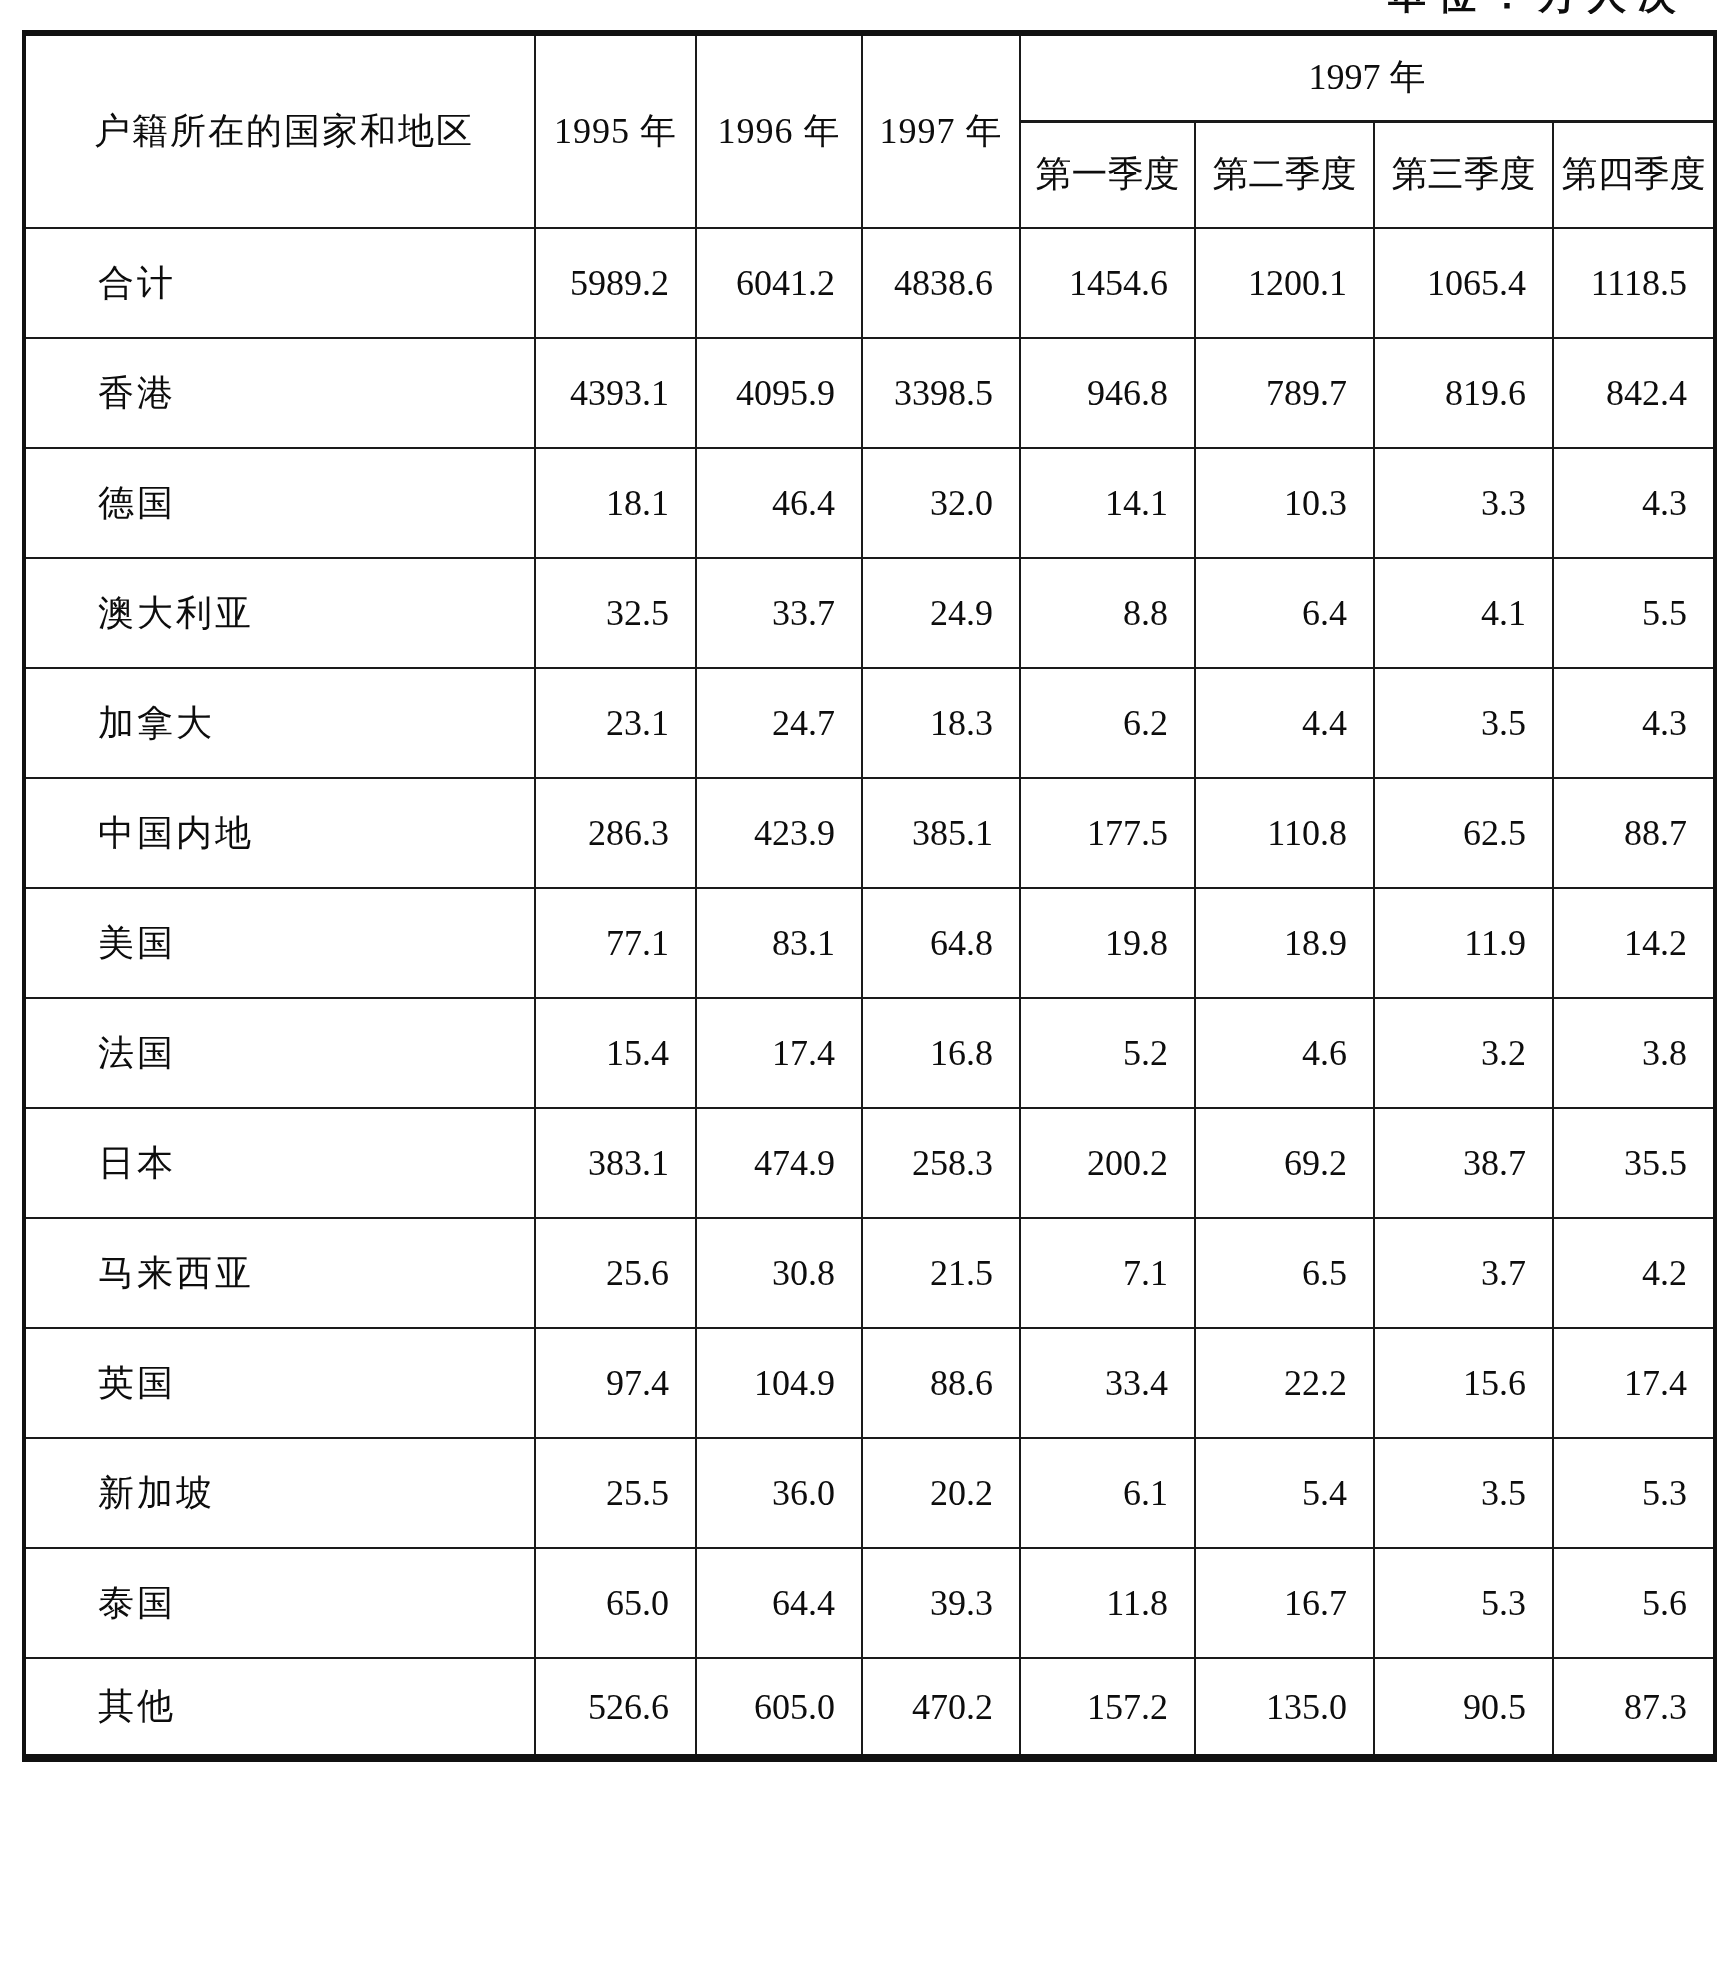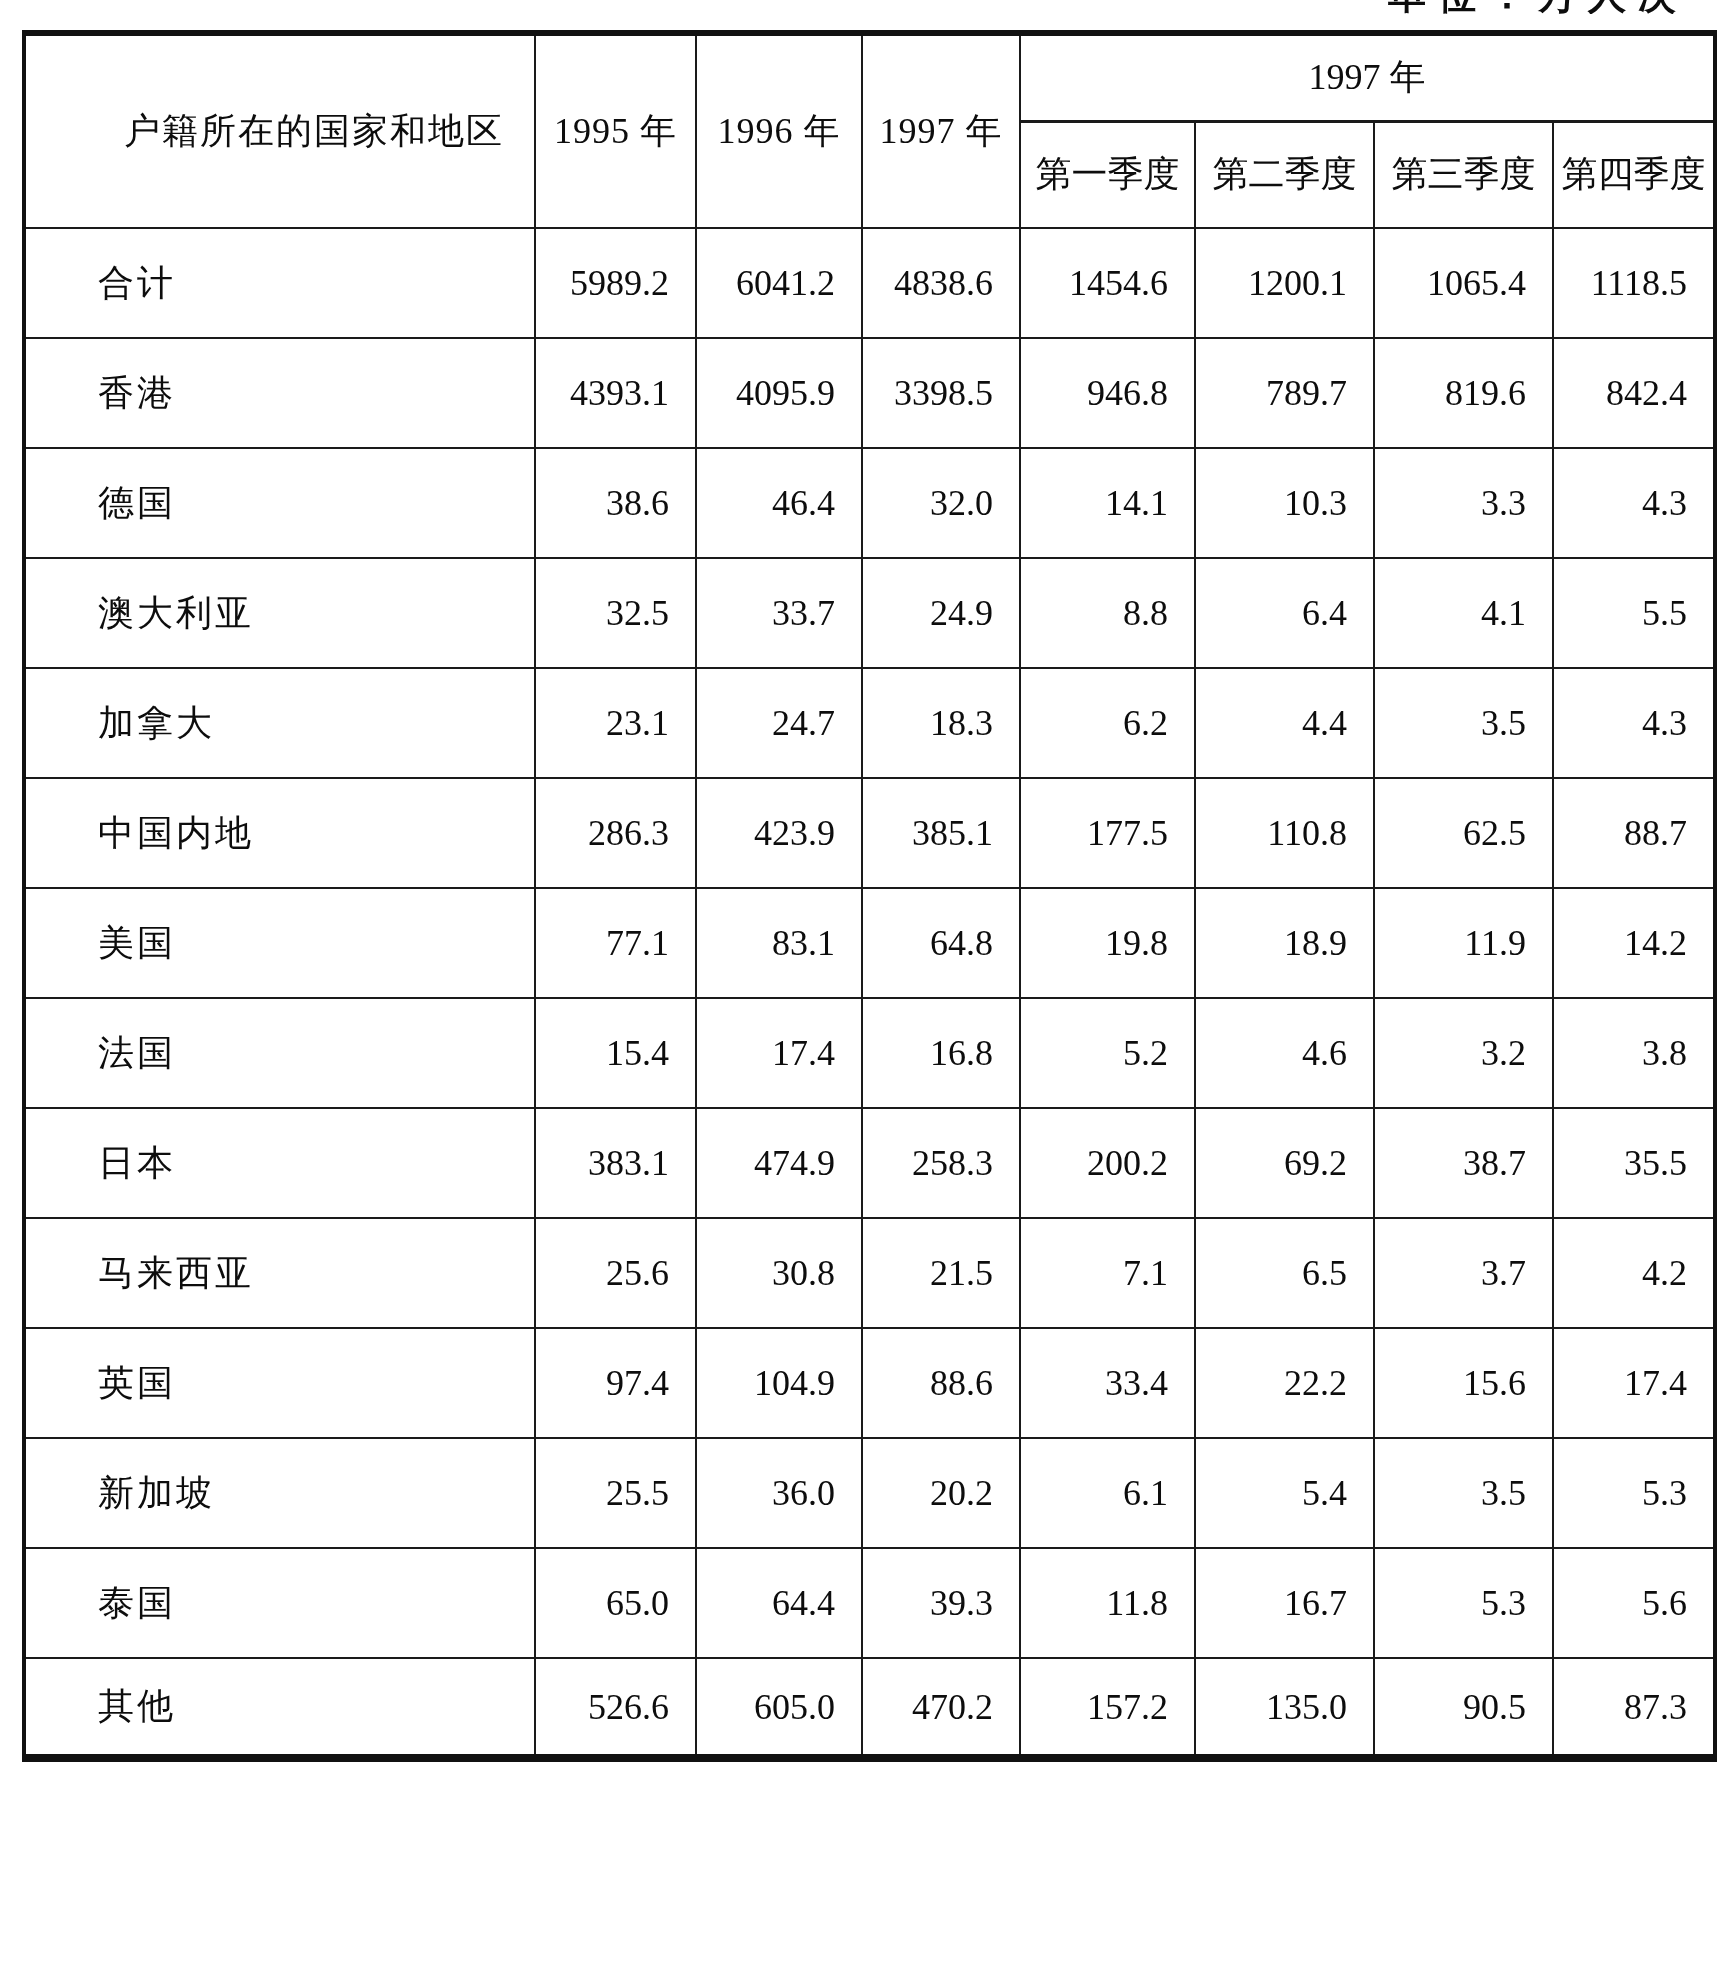--- a/index.html
+++ b/index.html
@@ -63,21 +63,21 @@
   col.c-q2    { width: 179px; }
   col.c-q3    { width: 179px; }
   col.c-q4    { width: 162px; }
 
   thead tr.h1 { height: 88px; }
   thead tr.h2 { height: 107px; }
   tbody tr    { height: 110px; }
   tbody tr:last-child { height: 100px; margin-top: 9px; }
 
   th.label-h {
-    text-align: center;
+    text-align: left;
     padding-left: 68px;
     letter-spacing: 2px;
   }
   th.year    { text-align: center; letter-spacing: 1px; }
   th.group   { text-align: center; border-bottom-width: 3px; }
   th.quarter { text-align: center; letter-spacing: 0; border-radius: 13px; }
 
   td.rlabel {
     text-align: left;
     padding-left: 72px;
@@ -138,21 +138,21 @@
     <td class="num">4393.1</td>
     <td class="num">4095.9</td>
     <td class="num">3398.5</td>
     <td class="num">946.8</td>
     <td class="num">789.7</td>
     <td class="num">819.6</td>
     <td class="num">842.4</td>
   </tr>
       <tr>
     <td class="rlabel">德国</td>
-    <td class="num">38.6</td>
+    <td class="num">18.1</td>
     <td class="num">46.4</td>
     <td class="num">32.0</td>
     <td class="num">14.1</td>
     <td class="num">10.3</td>
     <td class="num">3.3</td>
     <td class="num">4.3</td>
   </tr>
       <tr>
     <td class="rlabel">澳大利亚</td>
     <td class="num">32.5</td>

